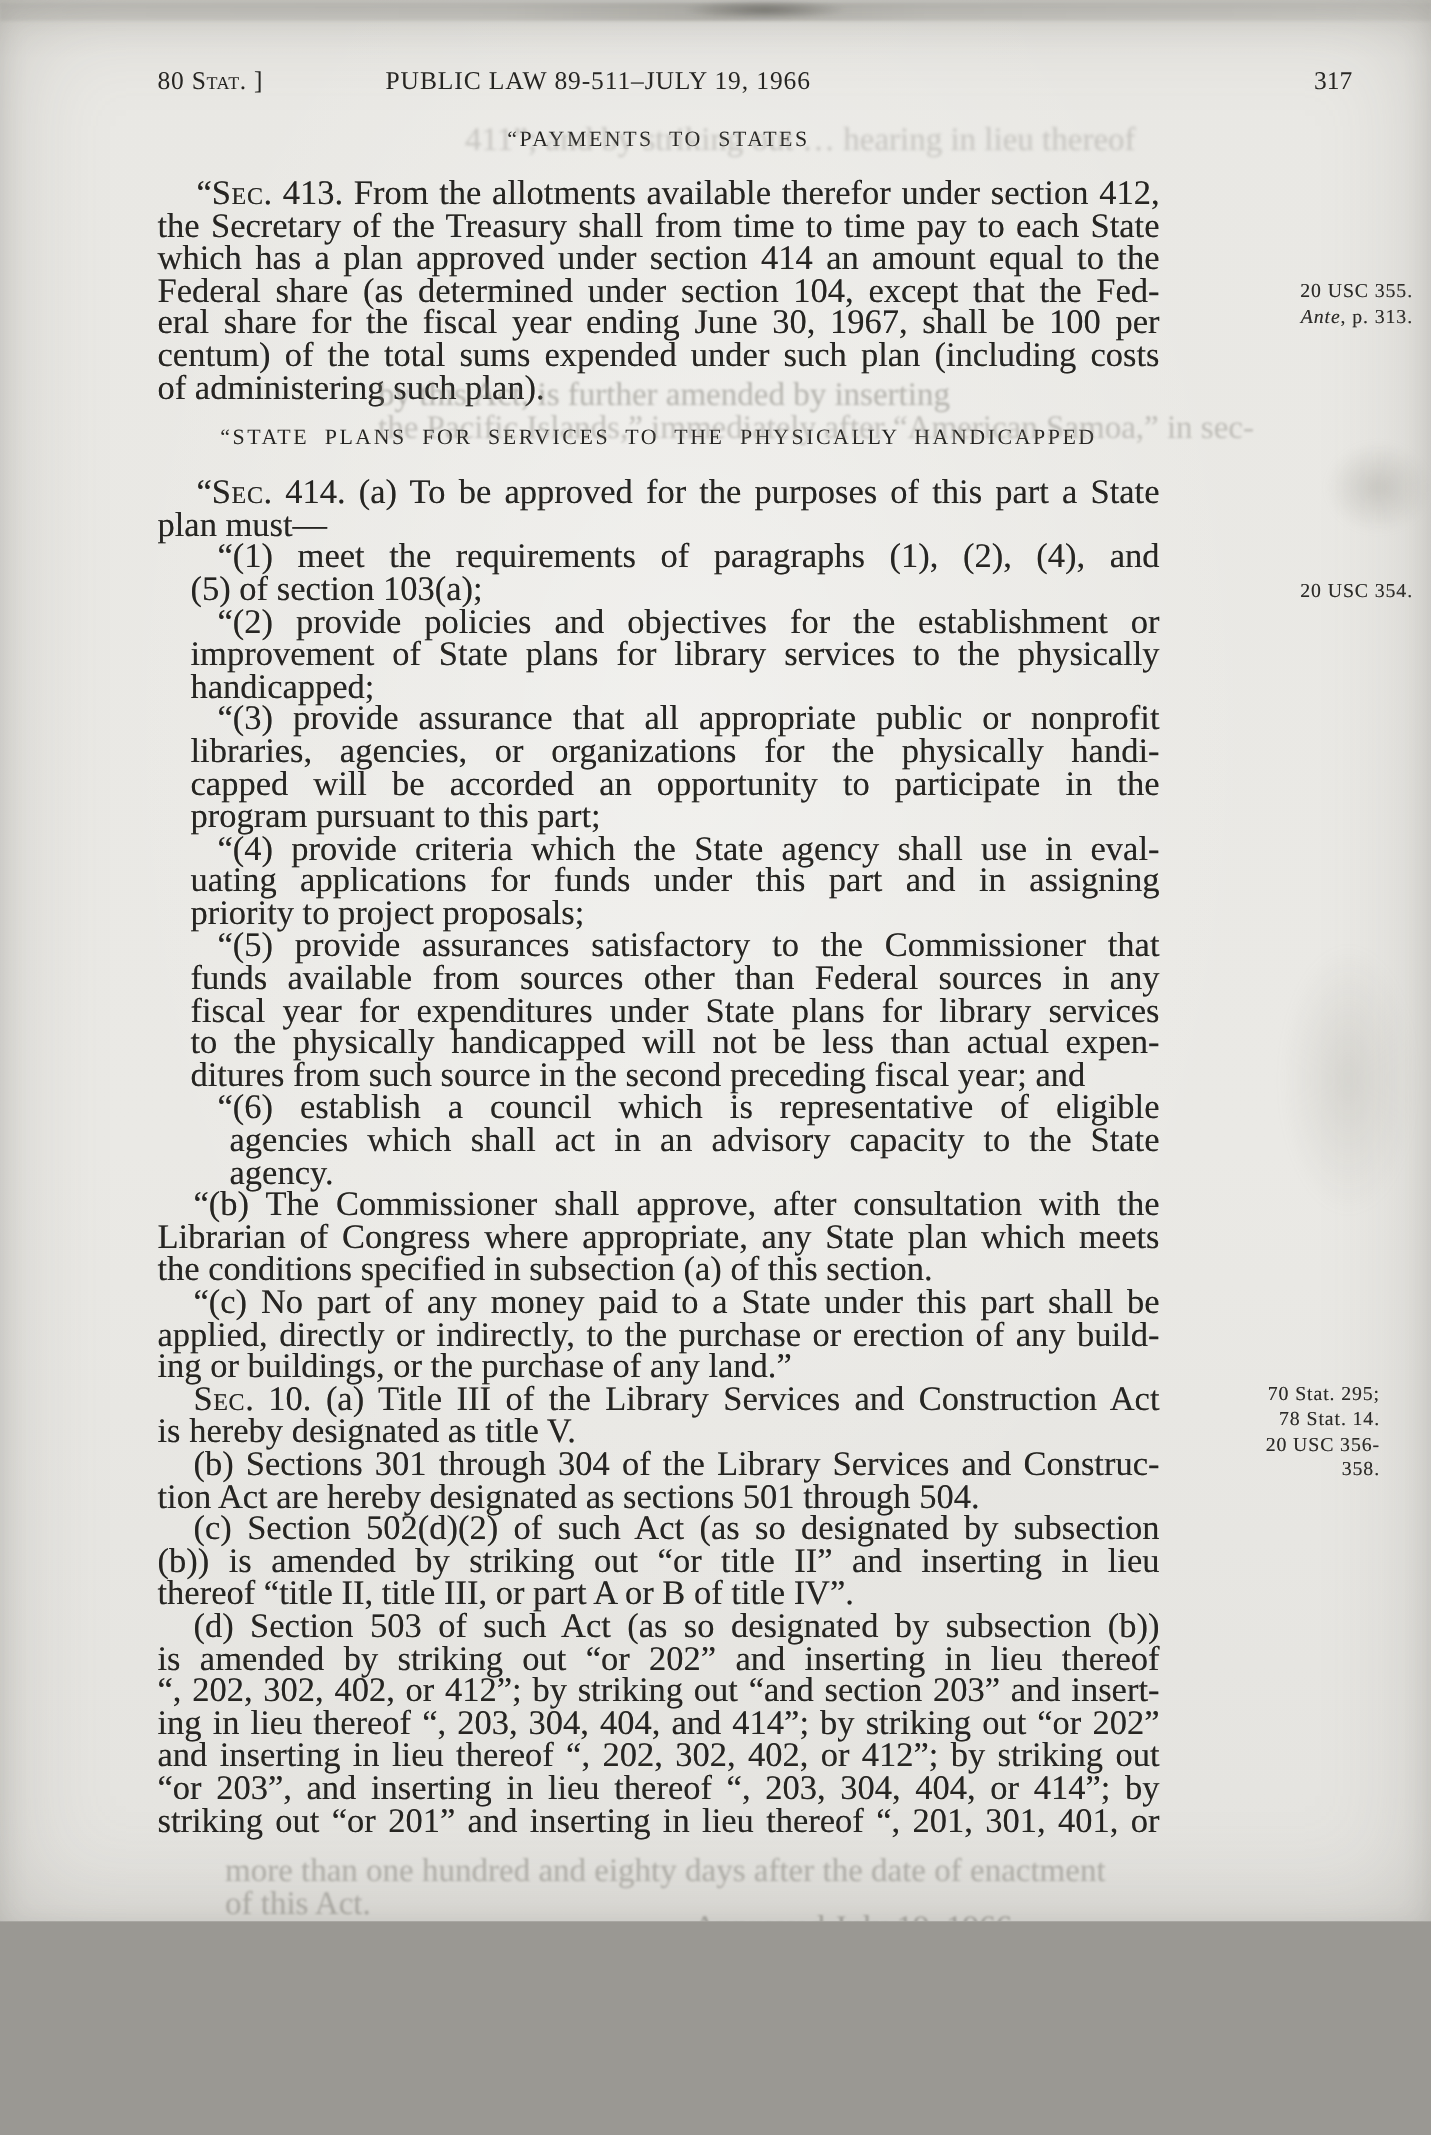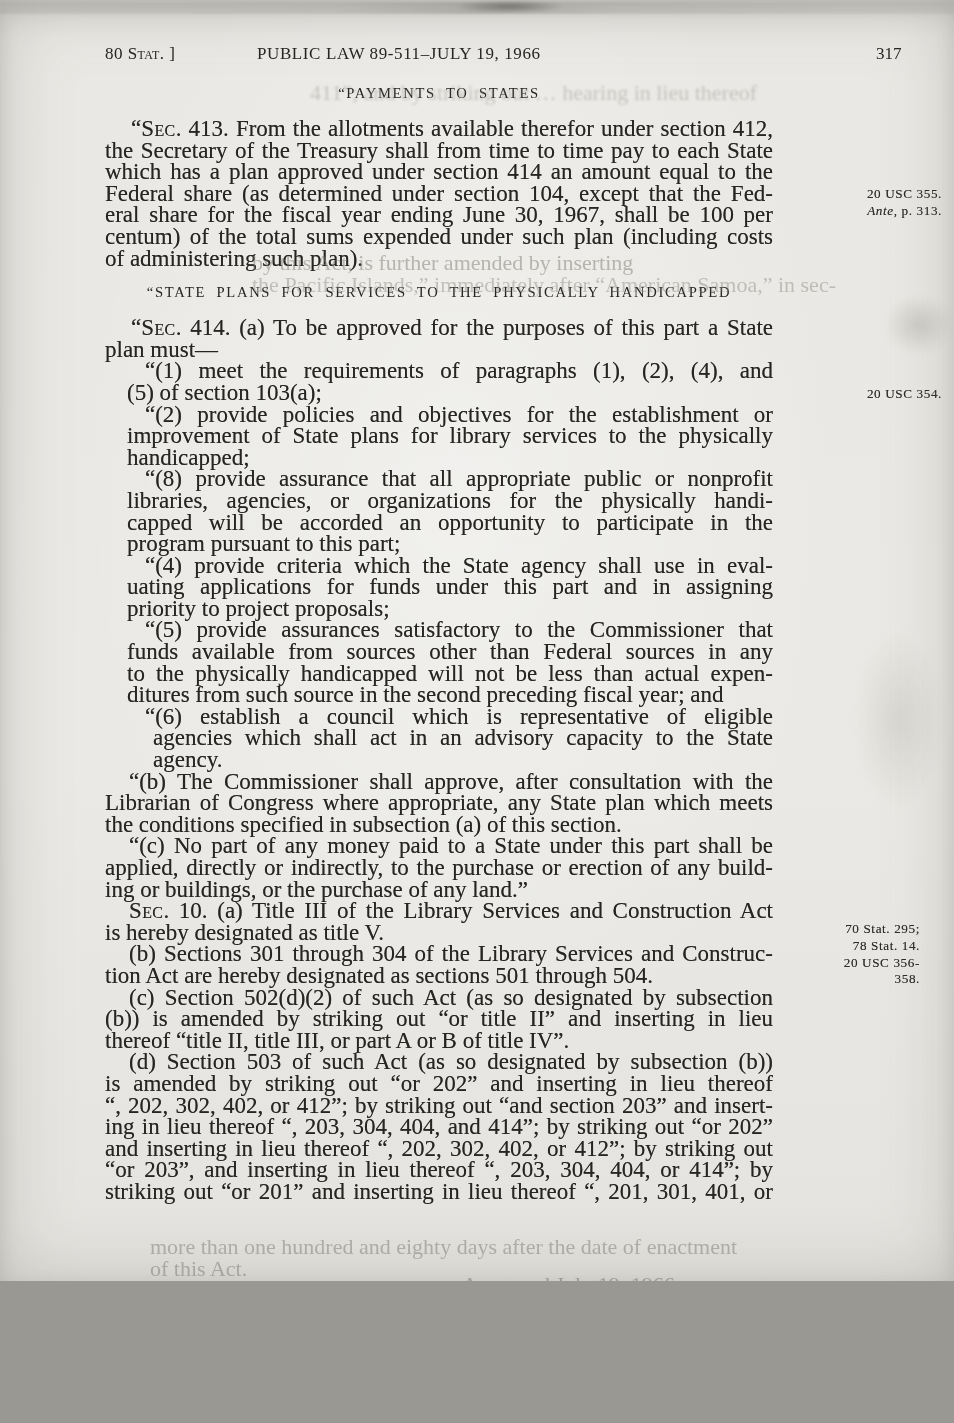--- a/index.html
+++ b/index.html
@@ -98,33 +98,34 @@
       <div class="para">
         <div class="line ifi">“(1) meet the requirements of paragraphs (1), (2), (4), and</div>
         <div class="line iw end">(5) of section 103(a);</div>
       </div>
       <div class="para">
         <div class="line ifi">“(2) provide policies and objectives for the establishment or</div>
         <div class="line iw">improvement of State plans for library services to the physically</div>
         <div class="line iw end">handicapped;</div>
       </div>
       <div class="para">
-        <div class="line ifi">“(8) provide assurance that all appropriate public or nonprofit</div>
+        <div class="line ifi">“(3) provide assurance that all appropriate public or nonprofit</div>
         <div class="line iw">libraries, agencies, or organizations for the physically handi-</div>
         <div class="line iw">capped will be accorded an opportunity to participate in the</div>
         <div class="line iw end">program pursuant to this part;</div>
       </div>
       <div class="para">
         <div class="line ifi">“(4) provide criteria which the State agency shall use in eval-</div>
         <div class="line iw">uating applications for funds under this part and in assigning</div>
         <div class="line iw end">priority to project proposals;</div>
       </div>
       <div class="para">
         <div class="line ifi">“(5) provide assurances satisfactory to the Commissioner that</div>
         <div class="line iw">funds available from sources other than Federal sources in any</div>
+        <div class="line iw">fiscal year for expenditures under State plans for library services</div>
         <div class="line iw">to the physically handicapped will not be less than actual expen-</div>
         <div class="line iw end">ditures from such source in the second preceding fiscal year; and</div>
       </div>
       <div class="para">
         <div class="line ifi">“(6) establish a council which is representative of eligible</div>
         <div class="line iw6">agencies which shall act in an advisory capacity to the State</div>
         <div class="line iw6 end">agency.</div>
       </div>
       <div class="para">
         <div class="line fi2">“(b) The Commissioner shall approve, after consultation with the</div>

